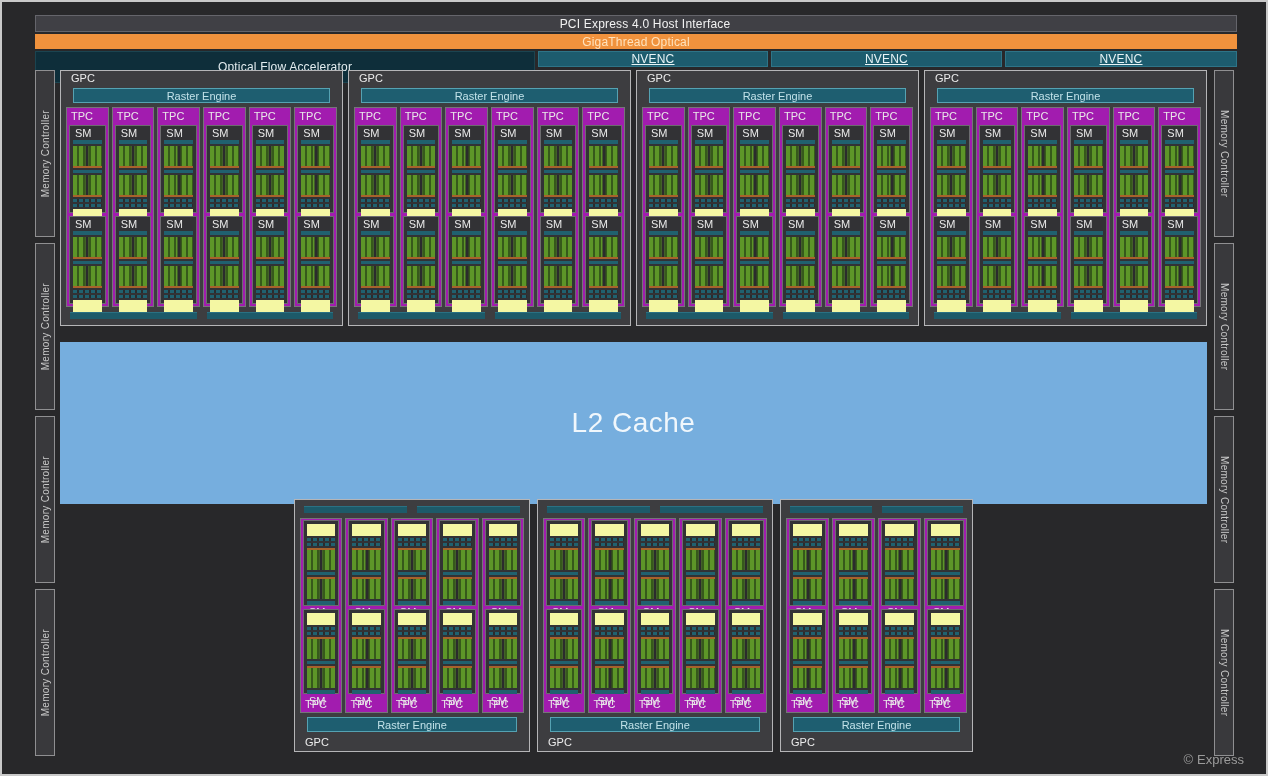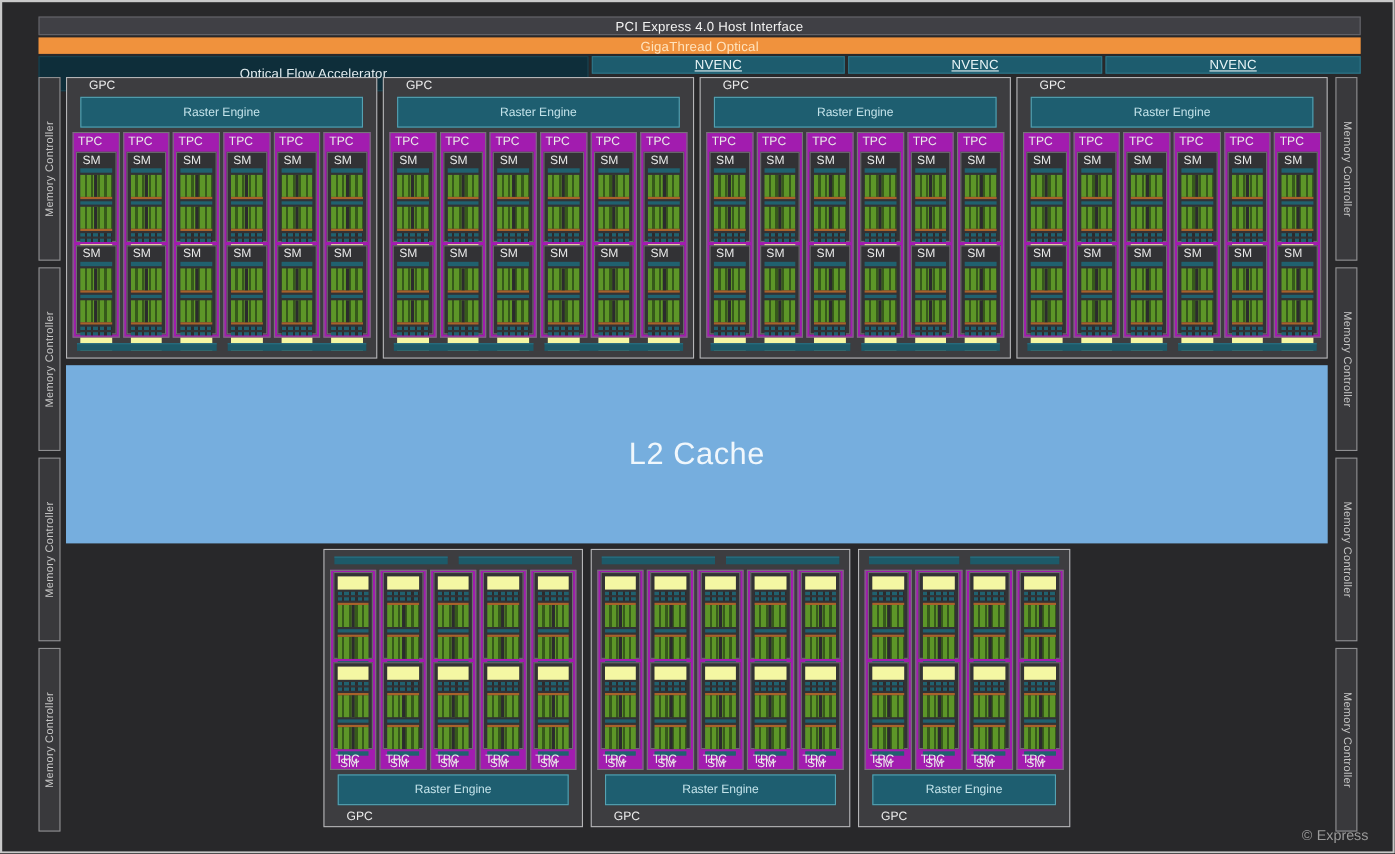--- a/index.html
+++ b/index.html
@@ -40,24 +40,24 @@
   .mc-col-right .mc-label{writing-mode:vertical-rl;}
   
   .gpc-row-top{position:absolute;left:58px;top:68px;width:1147px;height:256px;display:flex;gap:5px;}
   .gpc-row-bottom{position:absolute;left:292px;top:497px;height:253px;display:flex;gap:7px;}
   .gpc{
     box-sizing:border-box;flex:1;
     background:#3d3d40;border:1px solid #b5b5b7;
     display:flex;flex-direction:column;
   }
   .gpc-b{flex:none;}
-  .gpc-label{height:15px;line-height:15px;padding-left:20px;font-size:11px;color:#ececec;flex:none;}
+  .gpc-label{height:15px;line-height:15px;padding-left:10px;font-size:11px;color:#ececec;flex:none;}
   .gpc-b .gpc-label{height:17px;line-height:17px;}
   .raster{
-    flex:none;height:28px;margin:2px 12px;
+    flex:none;height:15px;margin:2px 12px;
     background:#1e5e70;border:1px solid #55a2b2;box-sizing:border-box;
     display:flex;align-items:center;justify-content:center;
     font-size:11px;color:#c2e2e9;
   }
   .tpc-row{flex:1;display:flex;gap:3px;padding:2px 5px;min-height:0;}
   .gpc-bars{flex:none;height:7px;margin:3px 9px 6px;display:flex;gap:10px;}
   .gpc-b .gpc-bars{margin:6px 9px 3px;}
   .gpc-bar{flex:1;background:#1d5a69;border-top:1px solid #2a7183;}
   
   .tpc{
@@ -87,21 +87,21 @@
   .dash-bar{
     flex:none;height:3px;margin-bottom:2px;
     background:repeating-linear-gradient(90deg,#20616f 0 4px,#2b2b2d 4px 6px);
   }
   .yellow-block{flex:1;min-height:12px;background:#f4f7a3;}
   .sm-b .yellow-block{margin-bottom:2px;}
   .sm-b .green-block{border-bottom:none;border-top:2px solid #a8622b;}
   .sm-b .teal-bar{margin-bottom:0;}
   
   .l2{
-    position:absolute;left:58px;top:330px;width:1147px;height:162px;
+    position:absolute;left:58px;top:340px;width:1147px;height:162px;
     background:#76aede;display:flex;align-items:center;justify-content:center;
     font-size:28px;letter-spacing:.5px;color:#f0f7fc;
   }
   
   .watermark{
     position:absolute;right:22px;bottom:7px;
     display:flex;align-items:center;gap:4px;
     color:#9b9b9b;font-size:13px;
   }
   .wm-icon{font-size:13px;color:#9b9b9b;}

